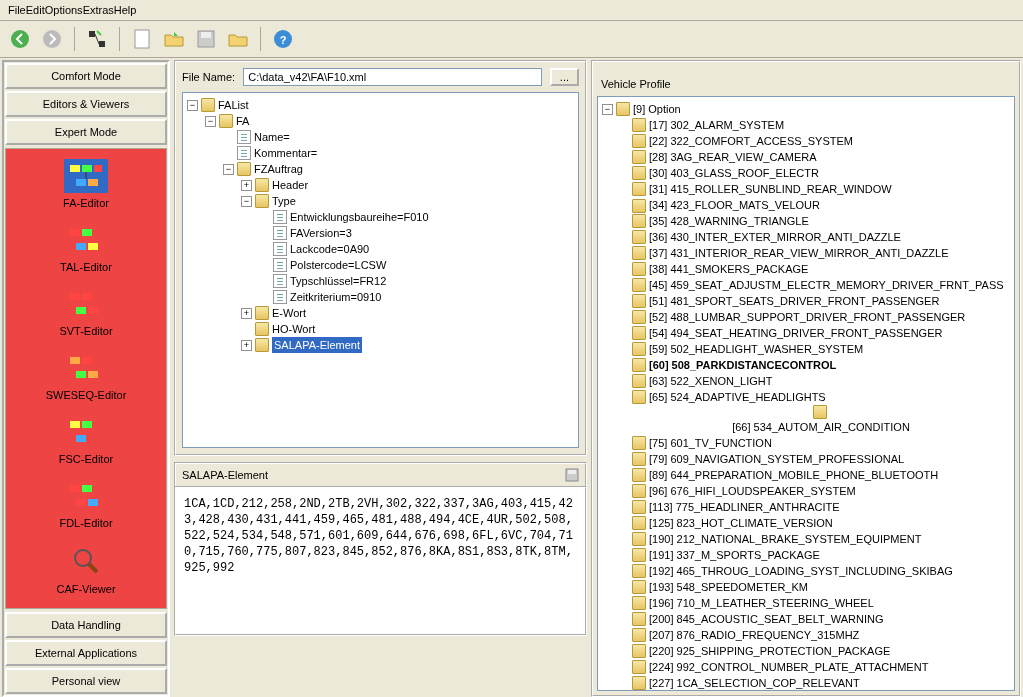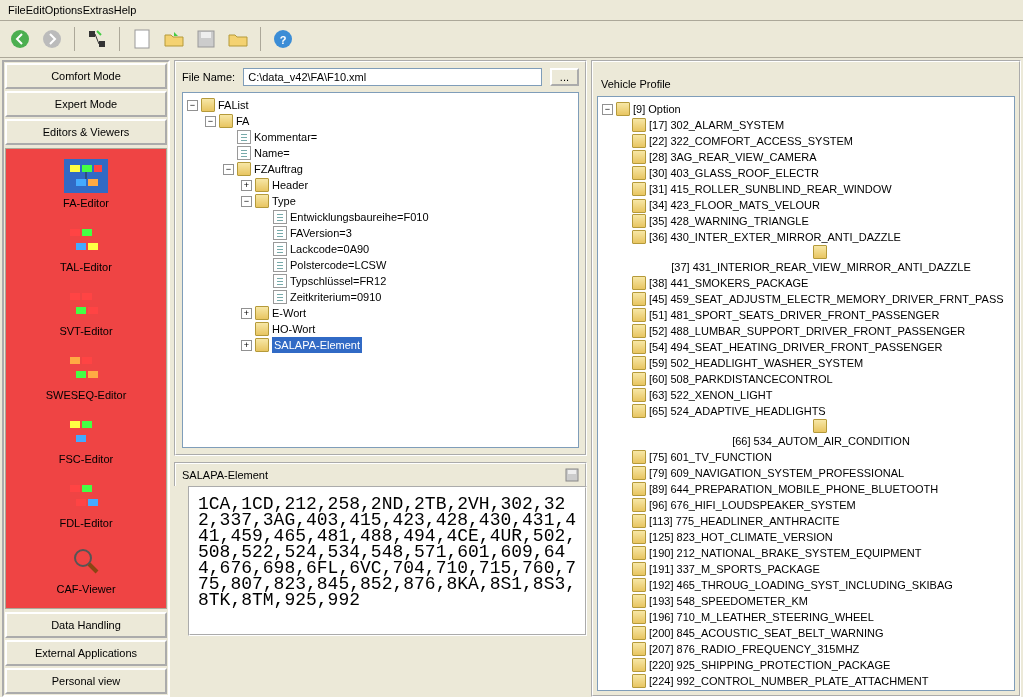--- a/index.html
+++ b/index.html
@@ -25,21 +25,21 @@
 .tree { background: #fff; border: 1px solid #7f9db9; height: 356px; overflow: auto; padding: 4px; font-size: 11px; line-height: 16px; }
 .tree-node { white-space: nowrap; display: flex; align-items: center; }
 .tree-node .exp { width: 11px; height: 11px; border: 1px solid #919191; display: inline-flex; align-items: center; justify-content: center; font-size: 9px; line-height: 9px; margin-right: 3px; background: #fff; cursor: pointer; }
 .tree-node .fico { width: 14px; height: 14px; display: inline-block; margin-right: 3px; }
 .tree-node .fico.folder { background: linear-gradient(#f7e7a6,#e8c561); border: 1px solid #b59a3a; border-radius: 1px; }
 .tree-node .fico.file { background: #fff; border: 1px solid #999; position: relative; }
 .tree-node .fico.file::after { content:""; position:absolute; left:3px; top:3px; width:6px; height:1px; background:#7aa; box-shadow: 0 3px 0 #7aa, 0 6px 0 #7aa; }
 .tree-node .txt.sel { background: #316ac5; color: #fff; padding: 0 2px; }
 .detail-panel { margin-top: 6px; flex: 1; display: flex; flex-direction: column; }
 .detail-title { padding: 4px 6px; border: 2px groove #fff; border-bottom: none; background: #ece9d8; display: flex; justify-content: space-between; align-items: center; }
-.detail-body { border: 2px groove #fff; background: #fff; padding: 8px; font-family: "Courier New", monospace; font-size: 18px; line-height: 16px; height: 150px; overflow: auto; word-break: break-all; margin-left: 14px; }
+.detail-body { border: 2px groove #fff; background: #fff; padding: 8px; font-family: "Courier New", monospace; font-size: 12px; line-height: 16px; height: 150px; overflow: auto; word-break: break-all; }
 .right { width: 430px; margin: 2px; border: 2px groove #fff; background: #ece9d8; padding: 4px; display: flex; flex-direction: column; }
 .right-title { padding: 2px 4px 6px; margin-top: 10px; }
 .profile-tree { flex: 1; background: #fff; border: 1px solid #7f9db9; overflow-y: scroll; padding: 4px; font-size: 11px; line-height: 16px; position: relative; }
 .profile-tree .tree-node { padding-left: 0; }
 svg { display: block; }
 </style>
 </head>
 <body>
 
 <div class="menubar">
@@ -100,22 +100,22 @@
       <svg width="20" height="20">
         <circle cx="10" cy="10" r="9" fill="#3b8dd6"></circle>
         <text x="10" y="15" text-anchor="middle" fill="#fff" font-size="14" font-weight="bold">?</text>
       </svg>
     </div>
 </div>
 
 <div class="main">
   <div class="sidebar">
     <div class="side-btn">Comfort Mode</div>
+    <div class="side-btn">Editors &amp; Viewers</div>
     <div class="side-btn">Expert Mode</div>
-    <div class="side-btn">Editors &amp; Viewers</div>
     <div class="editor-panel">
       <div class="editor-item sel"><span class="ic-wrap"><svg width="36" height="26">
               <rect x="2" y="2" width="10" height="7" fill="#ff4"></rect>
               <rect x="14" y="2" width="10" height="7" fill="#4f4"></rect>
               <rect x="26" y="2" width="8" height="7" fill="#f44"></rect>
               <rect x="8" y="16" width="10" height="7" fill="#4af"></rect>
               <rect x="20" y="16" width="10" height="7" fill="#fa4"></rect>
               <line x1="18" y1="9" x2="18" y2="16" stroke="#333"></line>
             </svg></span><span class="lbl">FA-Editor</span></div>
       <div class="editor-item"><span class="ic-wrap"><svg width="36" height="26">
@@ -171,25 +171,25 @@
             <span class="fico folder"></span>
             <span class="txt">FAList</span>
           </div>
         <div class="tree-node" style="padding-left:18px">
             <span class="exp">−</span>
             <span class="fico folder"></span>
             <span class="txt">FA</span>
           </div>
         <div class="tree-node" style="padding-left:50px">
             <span class="fico file"></span>
+            <span class="txt">Name=</span>
+          </div>
+        <div class="tree-node" style="padding-left:50px">
+            <span class="fico file"></span>
             <span class="txt">Kommentar=</span>
-          </div>
-        <div class="tree-node" style="padding-left:50px">
-            <span class="fico file"></span>
-            <span class="txt">Name=</span>
           </div>
         <div class="tree-node" style="padding-left:36px">
             <span class="exp">−</span>
             <span class="fico folder"></span>
             <span class="txt">FZAuftrag</span>
           </div>
         <div class="tree-node" style="padding-left:54px">
             <span class="exp">+</span>
             <span class="fico folder"></span>
             <span class="txt">Header</span>
@@ -286,21 +286,21 @@
           <span class="txt">[34] 423_FLOOR_MATS_VELOUR</span>
         </div>
         <div class="tree-node" style="padding-left: 30px;">
           <span class="fico folder"></span>
           <span class="txt">[35] 428_WARNING_TRIANGLE</span>
         </div>
         <div class="tree-node" style="padding-left: 30px;">
           <span class="fico folder"></span>
           <span class="txt">[36] 430_INTER_EXTER_MIRROR_ANTI_DAZZLE</span>
         </div>
-        <div class="tree-node" style="padding-left: 30px; flex-direction: column;">
+        <div class="tree-node" style="padding-left: 30px;">
           <span class="fico folder"></span>
           <span class="txt">[37] 431_INTERIOR_REAR_VIEW_MIRROR_ANTI_DAZZLE</span>
         </div>
         <div class="tree-node" style="padding-left: 30px;">
           <span class="fico folder"></span>
           <span class="txt">[38] 441_SMOKERS_PACKAGE</span>
         </div>
         <div class="tree-node" style="padding-left: 30px;">
           <span class="fico folder"></span>
           <span class="txt">[45] 459_SEAT_ADJUSTM_ELECTR_MEMORY_DRIVER_FRNT_PASS</span>
@@ -314,21 +314,21 @@
           <span class="txt">[52] 488_LUMBAR_SUPPORT_DRIVER_FRONT_PASSENGER</span>
         </div>
         <div class="tree-node" style="padding-left: 30px;">
           <span class="fico folder"></span>
           <span class="txt">[54] 494_SEAT_HEATING_DRIVER_FRONT_PASSENGER</span>
         </div>
         <div class="tree-node" style="padding-left: 30px;">
           <span class="fico folder"></span>
           <span class="txt">[59] 502_HEADLIGHT_WASHER_SYSTEM</span>
         </div>
-        <div class="tree-node" style="padding-left: 30px;">
+        <div class="tree-node" style="padding-left: 30px; font-weight: bold;">
           <span class="fico folder"></span>
           <span class="txt">[60] 508_PARKDISTANCECONTROL</span>
         </div>
         <div class="tree-node" style="padding-left: 30px;">
           <span class="fico folder"></span>
           <span class="txt">[63] 522_XENON_LIGHT</span>
         </div>
         <div class="tree-node" style="padding-left: 30px;">
           <span class="fico folder"></span>
           <span class="txt">[65] 524_ADAPTIVE_HEADLIGHTS</span>

